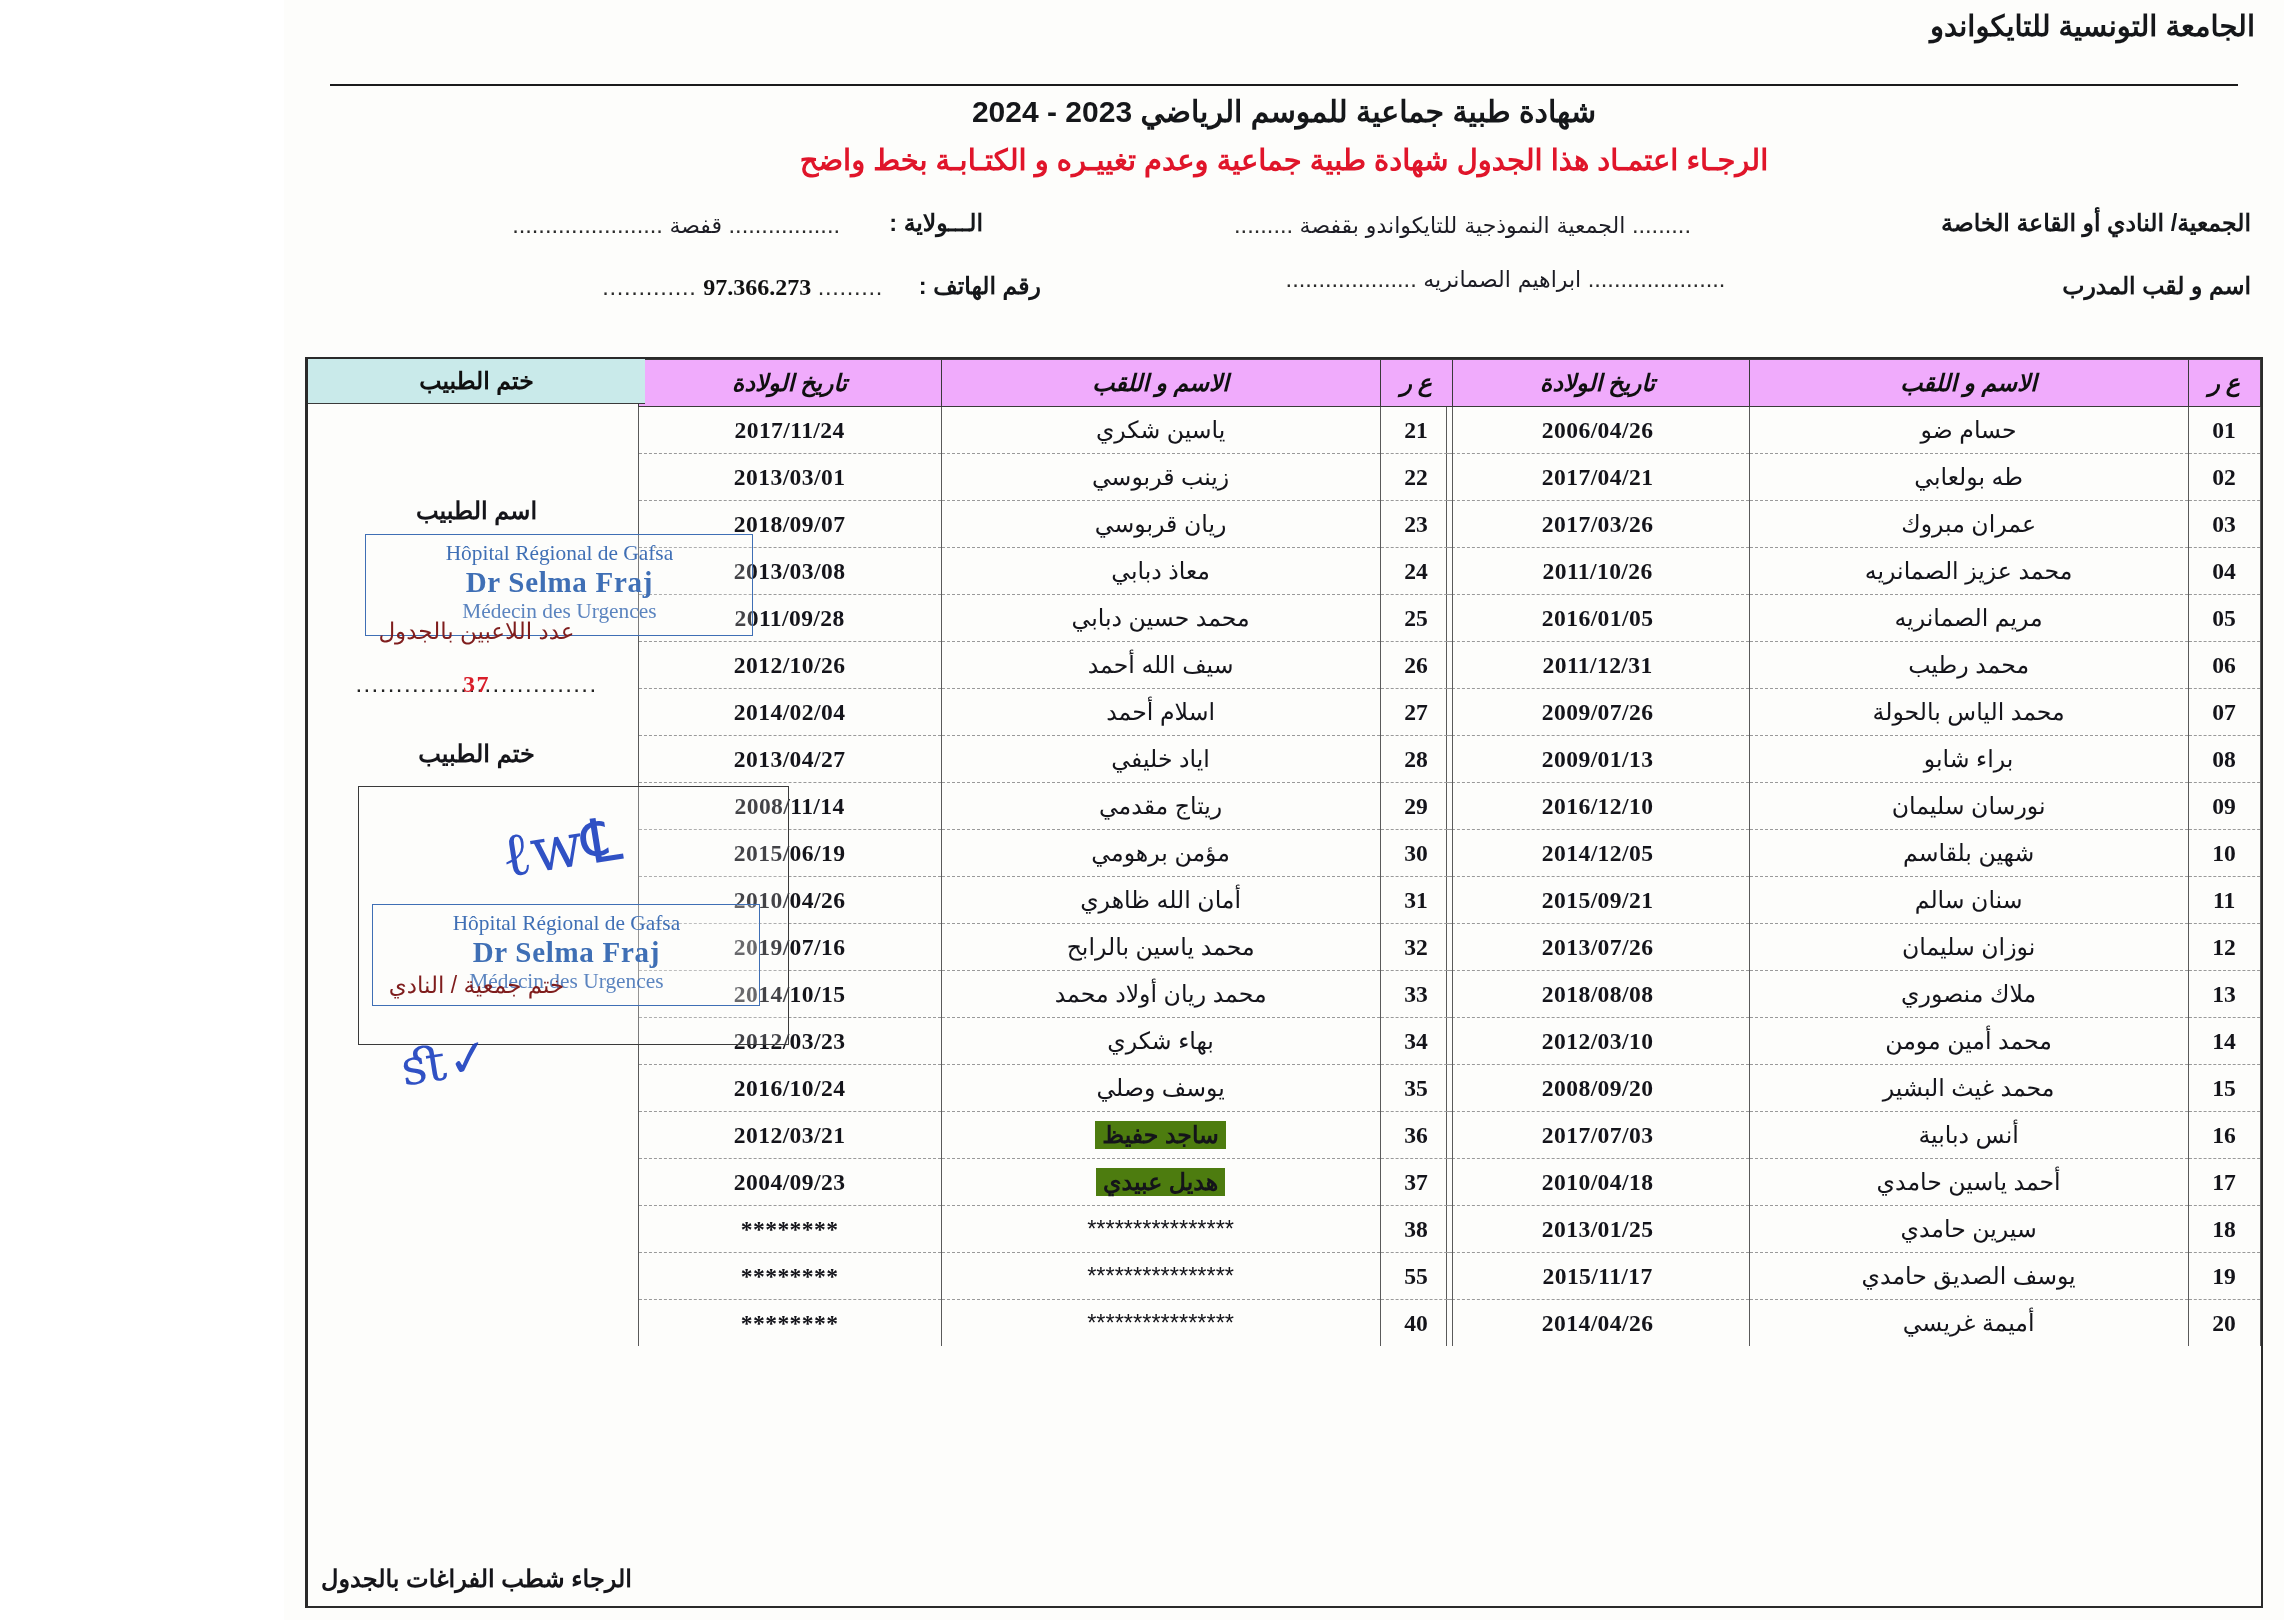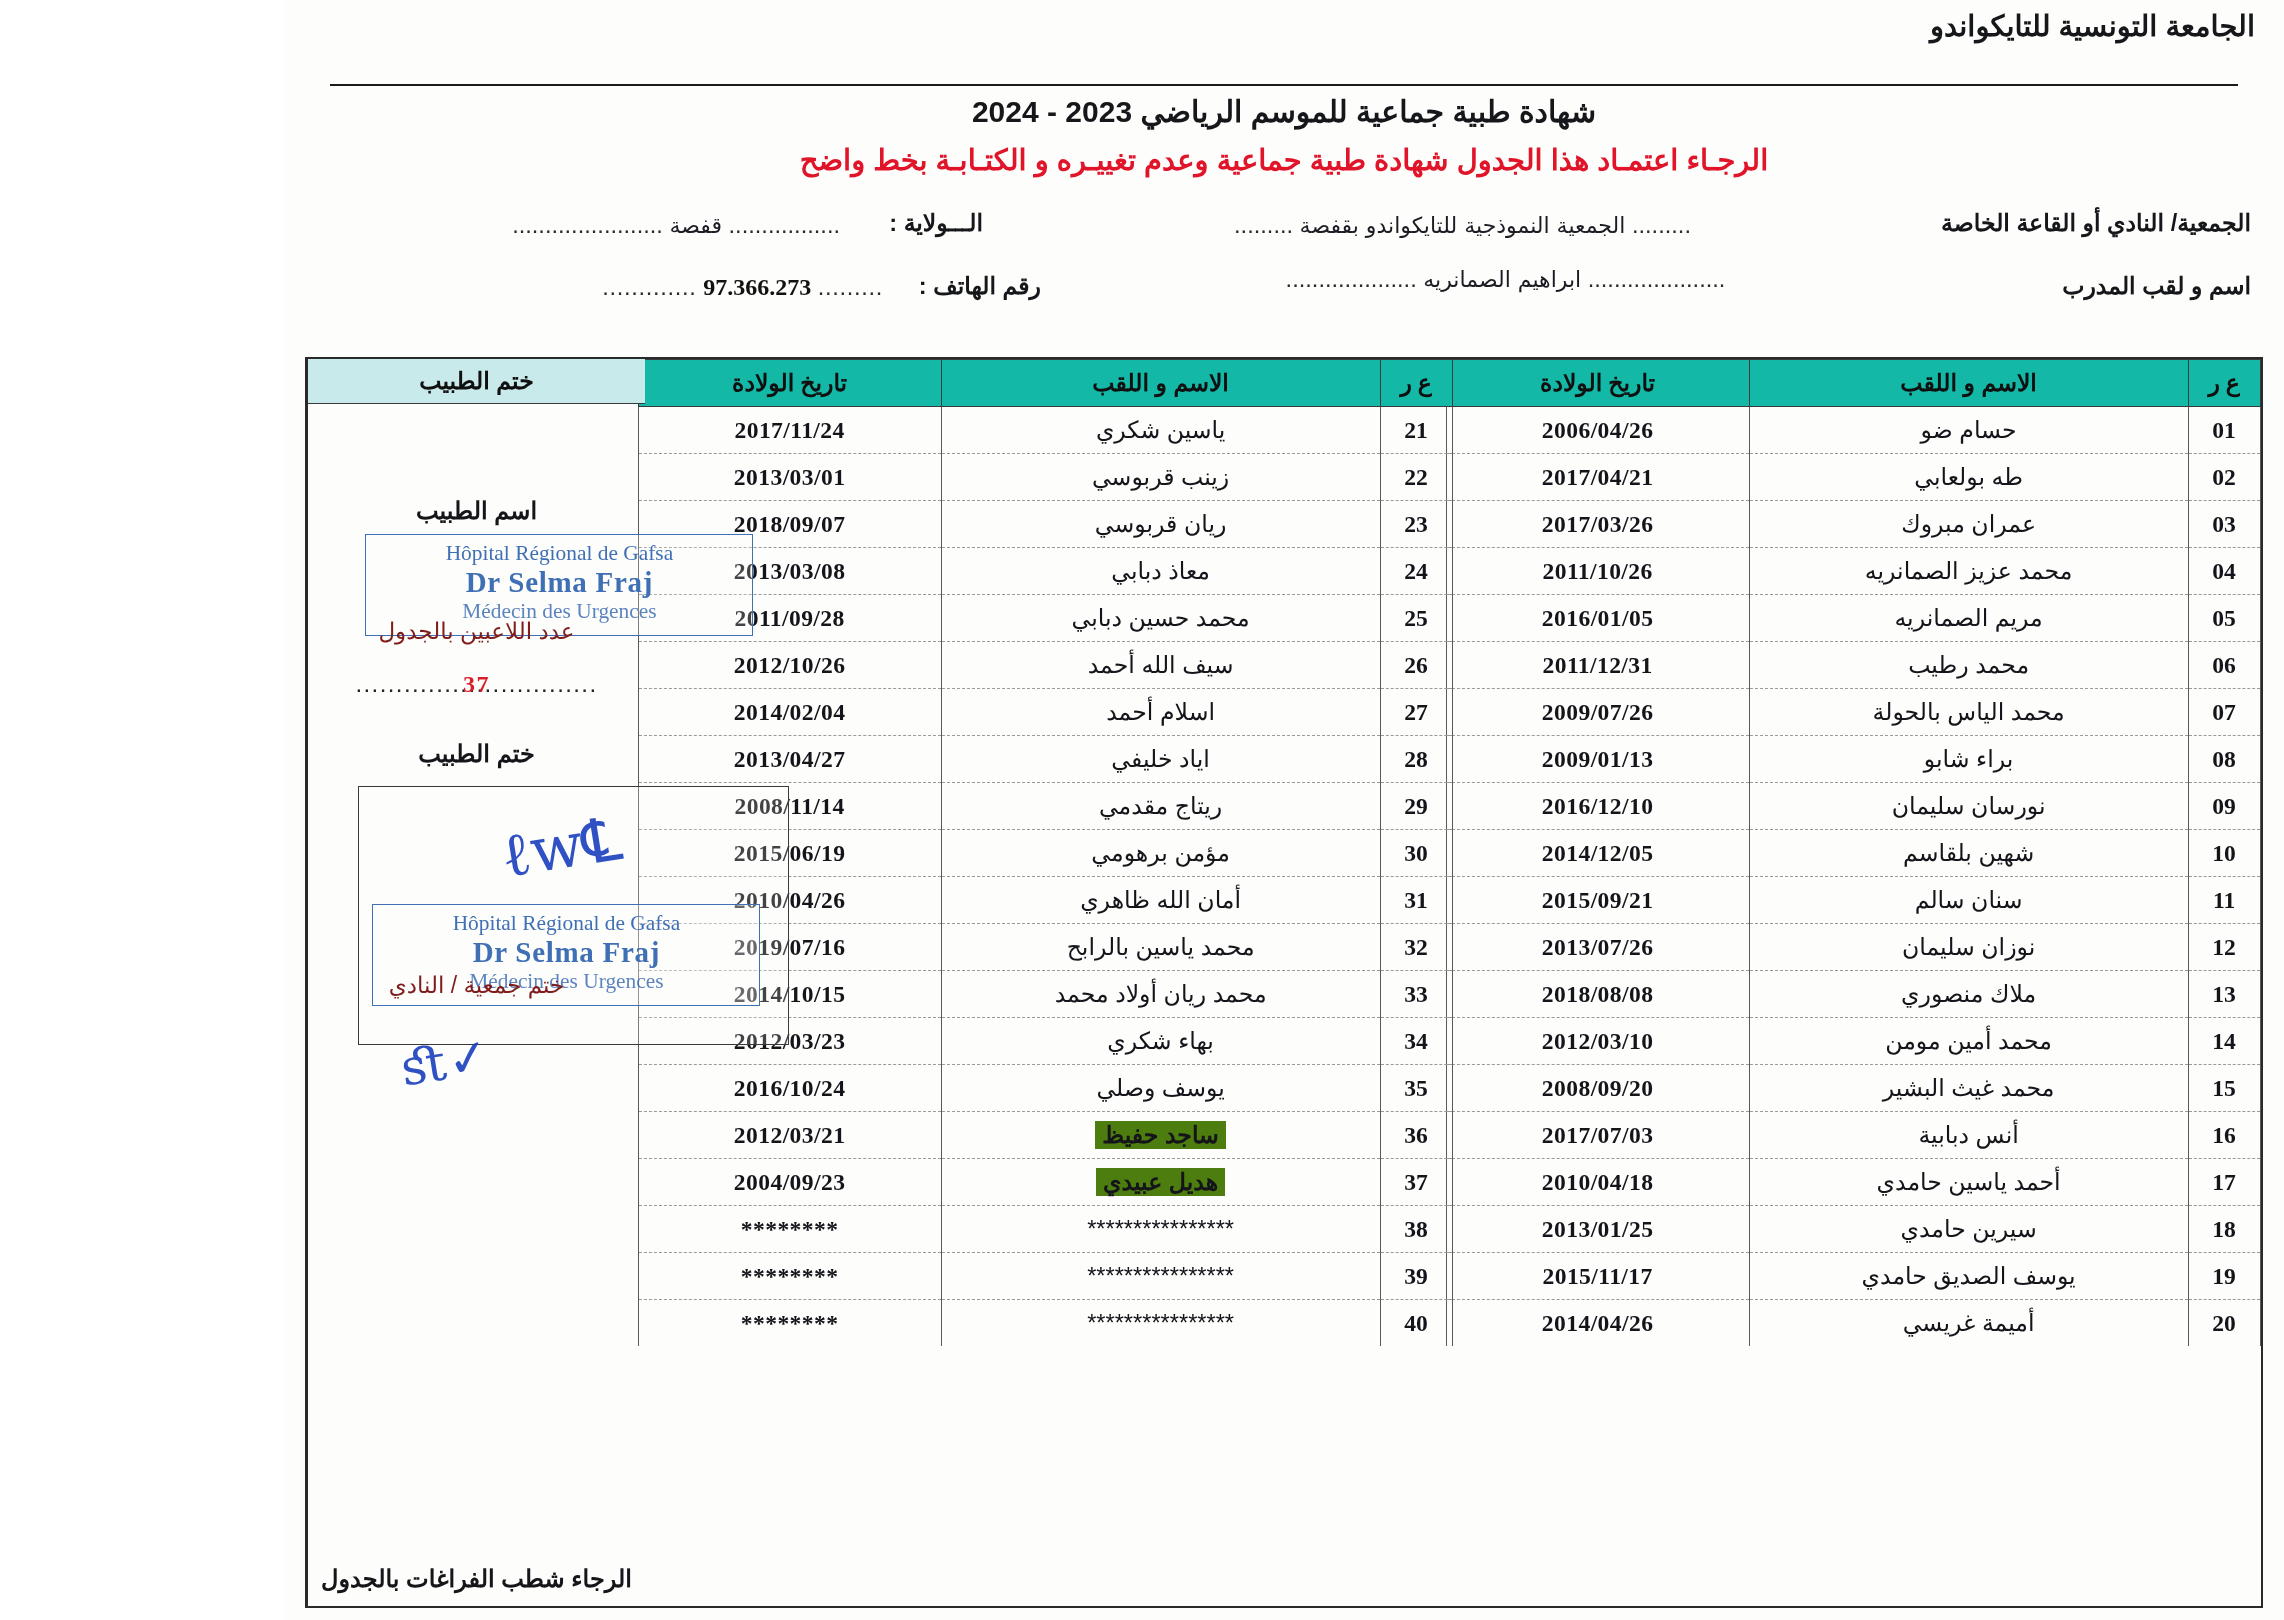--- a/index.html
+++ b/index.html
@@ -91,26 +91,27 @@
     border: 2.1px solid #2a2a2a;
     display: flex;
     flex-direction: row;
   }
   .tbl {
     border-collapse: collapse;
     table-layout: fixed;
     font-size: 22px;
   }
   .tbl th {
-    background: #14b8a6;
+    background: #f0abfc;
     font-size: 23.6px;
     font-weight: bold;
     height: 44px;
     border: 0.7px solid #3a3a3a;
     color: #101010;
+    font-style: italic;
   }
   .tbl td {
     height: 44px;
     border-left: 0.7px solid #5a5a5a;
     border-right: 0.7px solid #5a5a5a;
     border-bottom: 0.7px dashed #9a9a9a;
     text-align: center;
     vertical-align: middle;
     color: #14141a;
   }
@@ -503,21 +504,21 @@
               <td class="col-num">37</td>
               <td class="col-name"><span class="white-out" style="font-weight: bold;">هديل عبيدي</span></td>
               <td class="col-date">2004/09/23</td>
             </tr>
             <tr>
               <td class="col-num">38</td>
               <td class="col-name">****************</td>
               <td class="col-date">********</td>
             </tr>
             <tr>
-              <td class="col-num">39</td>
+              <td class="col-num">55</td>
               <td class="col-name">****************</td>
               <td class="col-date">********</td>
             </tr>
             <tr>
               <td class="col-num">40</td>
               <td class="col-name">****************</td>
               <td class="col-date">********</td>
             </tr>
           </tbody>
       </table>

